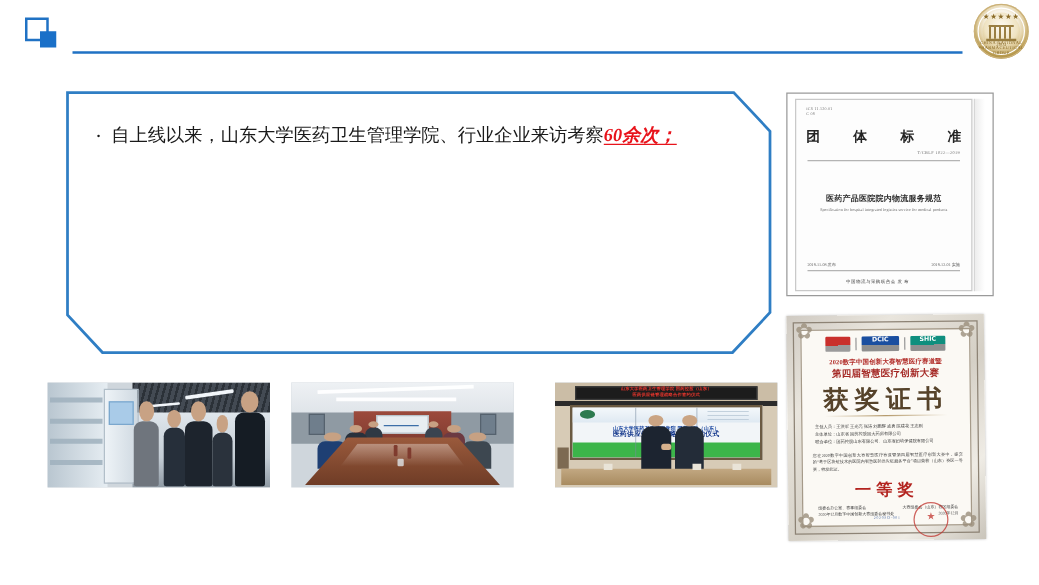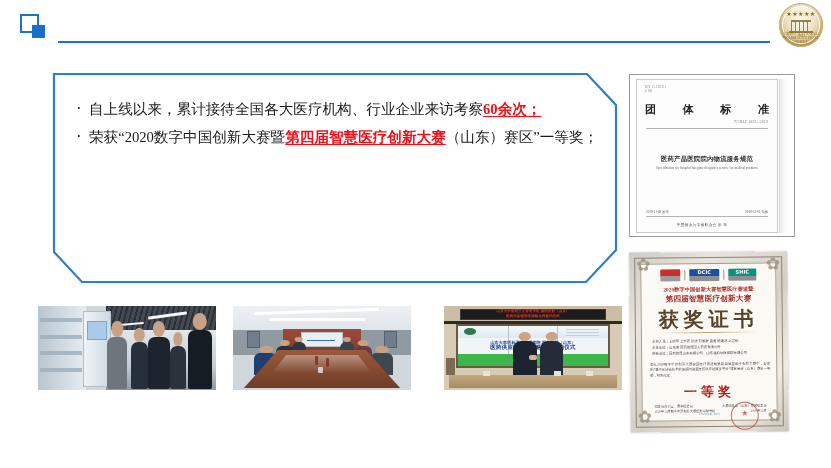--- a/index.html
+++ b/index.html
@@ -157,20 +157,21 @@
     position: absolute;
     left: 2px; top: -1px;
     font-size: 17px;
     color: #1a1a1a;
   }
   .hl {
     color: #e8131b;
     font-weight: bold;
     text-decoration: underline;
     text-underline-offset: 2px;
+    font-style: italic;
   }
 
   
   #standard-doc {
     position: absolute;
     left: 629px; top: 74px;
     width: 166px; height: 163px;
     background: #ffffff;
     border: 1px solid #9a9a9a;
     box-sizing: border-box;
@@ -679,22 +680,21 @@
   <div class="bldg-base"></div>
   <div class="yr">2003</div>
   <div class="arc">CHINA NATIONAL PHARMACEUTICAL GROUP</div>
 </div>
 
 <div id="callout-box">
   <svg viewBox="0 0 566 212" preserveAspectRatio="none">
     <polygon points="2,2 535,2 564,33 564,178 534,210 30,210 2,180" fill="#ffffff" stroke="#2f7ec4" stroke-width="2.2"></polygon>
   </svg>
   <ul id="bullet-list">
-    <li><span>自上线以来，累计接待全国各大医疗机构、行业企业来访考察</span><span class="hl">60余次；</span></li>
-    <li><span>荣获“2020数字中国创新大赛暨</span><span class="hl">第四届智慧医疗创新大赛</span><span>（山东）赛区”一等奖；</span></li>
+    <li><span>自上线以来，山东大学医药卫生管理学院、行业企业来访考察</span><span class="hl">60余次；</span></li>
   </ul>
 </div>
 
 <div id="standard-doc">
   <div class="page">
     <div class="code" style="white-space:pre-line">ICS 11.120.01
 C 08</div>
     <div class="bt-title">
       <span>团</span>
       <span>体</span>

